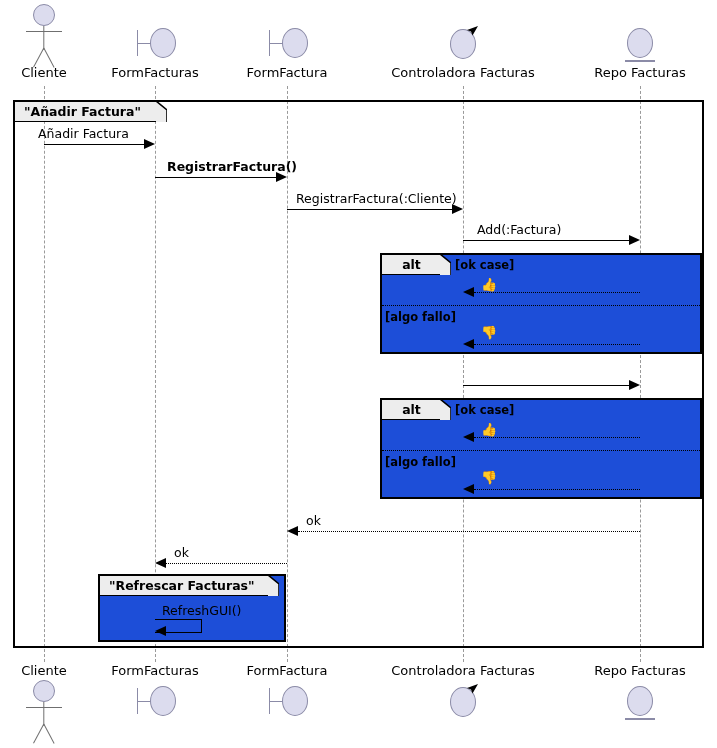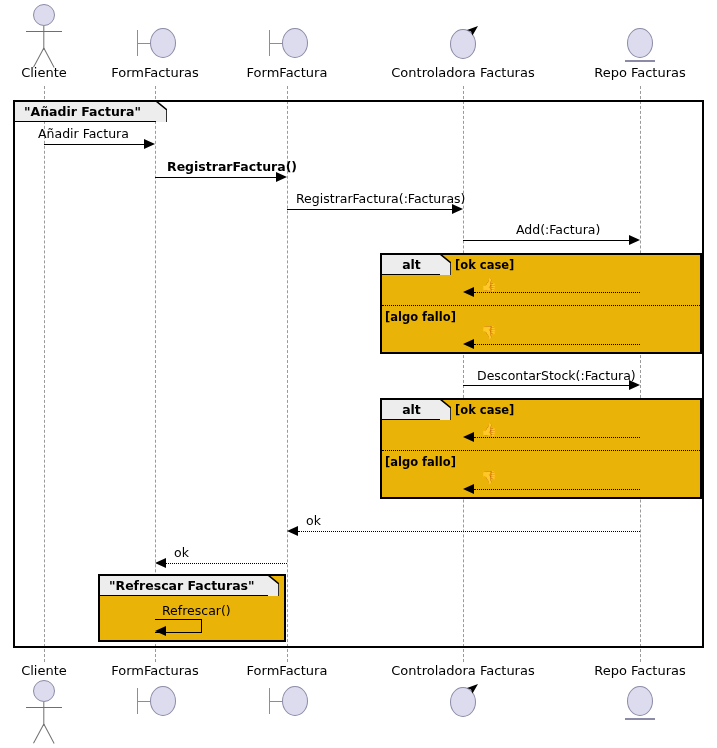--- a/index.html
+++ b/index.html
@@ -34,21 +34,21 @@
 
   
   .ent-circle{left:50%;margin-left:-13px;top:8px;}
   .ent-line{position:absolute;left:50%;margin-left:-15px;top:40px;width:30px;height:1.6px;background:#8b8ba7;}
 
   
   .lifeline{position:absolute;width:0;border-left:1.1px dashed #9a9a9a;}
 
   
   .frame{position:absolute;border:2px solid #000;background:transparent;box-sizing:border-box;}
-  .frame-inner{position:absolute;border:2px solid #000;background:#eab308;box-sizing:border-box;}
+  .frame-inner{position:absolute;border:2px solid #000;background:#1d4ed8;box-sizing:border-box;}
   .frame-tab{position:absolute;left:0;top:0;height:20px;background:#ededed;border-right:1.6px solid #000;
              border-bottom:1.6px solid #000;display:flex;align-items:center;box-sizing:border-box;}
   .frame-tab span{font-size:12.5px;font-weight:bold;color:#000;padding:0 9px 0 9px;white-space:nowrap;}
   .tab-notch{position:absolute;right:-10px;top:-1px;width:11px;height:21px;overflow:hidden;}
   .tab-notch svg{display:block;}
   .frag-guard{position:absolute;font-size:11.5px;font-weight:bold;color:#000;white-space:nowrap;}
   .alt-divider{position:absolute;border-top:1.3px dotted #000;}
 
   
   .msg-line{position:absolute;height:0;border-top:1.4px solid #000;}
@@ -135,25 +135,25 @@
   </div>
 
   <div class="msg-label" style="left:38px;top:126px;">Añadir Factura</div>
   <div class="msg-line" style="left:44px;top:144px;width:101px;"></div>
   <div class="arrow right" style="left:144px;top:139px;"></div>
 
   <div class="msg-label" style="left:167px;top:159px;font-weight:bold;">RegistrarFactura()</div>
   <div class="msg-line" style="left:155px;top:177px;width:122px;"></div>
   <div class="arrow right" style="left:276px;top:172px;"></div>
 
-  <div class="msg-label" style="left:296px;top:191px;">RegistrarFactura(:Facturas)</div>
+  <div class="msg-label" style="left:296px;top:191px;">RegistrarFactura(:Cliente)</div>
   <div class="msg-line" style="left:287px;top:209px;width:166px;"></div>
   <div class="arrow right" style="left:452px;top:204px;"></div>
 
-  <div class="msg-label" style="left:477px;top:222px;margin-left:39px;">Add(:Factura)</div>
+  <div class="msg-label" style="left:477px;top:222px;">Add(:Factura)</div>
   <div class="msg-line" style="left:463px;top:240px;width:167px;"></div>
   <div class="arrow right" style="left:629px;top:235px;"></div>
 
   <div class="frame-inner" style="left:380px;top:253px;width:322px;height:101px;">
     <div class="frame-tab" style="width:60px;">
       <span style="width:100%;text-align:center;padding:0;">alt</span>
       <div class="tab-notch">
           <svg width="11" height="21" viewBox="0 0 11 21">
             <path d="M0,0 L0,21 L11,21 L11,9 Z" fill="#ededed"></path>
             <path d="M0,0 L11,9 L11,21" fill="none" stroke="#000" stroke-width="1.6"></path>
@@ -166,21 +166,20 @@
   <div class="frag-guard" style="left:385px;top:310px;">[algo fallo]</div>
 
   <div class="msg-label emoji" style="left:481px;top:277px;">👍</div>
   <div class="msg-line dashed" style="left:474px;top:292px;width:166px;"></div>
   <div class="arrow left" style="left:463px;top:287px;"></div>
 
   <div class="msg-label emoji" style="left:481px;top:325px;">👎</div>
   <div class="msg-line dashed" style="left:474px;top:344px;width:166px;"></div>
   <div class="arrow left" style="left:463px;top:339px;"></div>
 
-  <div class="msg-label" style="left:477px;top:368px;">DescontarStock(:Factura)</div>
   <div class="msg-line" style="left:463px;top:385px;width:167px;"></div>
   <div class="arrow right" style="left:629px;top:380px;"></div>
 
   <div class="frame-inner" style="left:380px;top:398px;width:322px;height:101px;">
     <div class="frame-tab" style="width:60px;">
       <span style="width:100%;text-align:center;padding:0;">alt</span>
       <div class="tab-notch">
           <svg width="11" height="21" viewBox="0 0 11 21">
             <path d="M0,0 L0,21 L11,21 L11,9 Z" fill="#ededed"></path>
             <path d="M0,0 L11,9 L11,21" fill="none" stroke="#000" stroke-width="1.6"></path>
@@ -213,21 +212,21 @@
       <span>"Refrescar Facturas"</span>
       <div class="tab-notch">
           <svg width="11" height="21" viewBox="0 0 11 21">
             <path d="M0,0 L0,21 L11,21 L11,9 Z" fill="#ededed"></path>
             <path d="M0,0 L11,9 L11,21" fill="none" stroke="#000" stroke-width="1.6"></path>
           </svg>
         </div>
     </div>
   </div>
 
-  <div class="msg-label" style="left:162px;top:603px;">Refrescar()</div>
+  <div class="msg-label" style="left:162px;top:603px;">RefreshGUI()</div>
   <div class="self-box" style="left:155px;top:619px;width:47px;height:14px;"></div>
   <div class="arrow left" style="left:155px;top:626px;"></div>
 
   <div class="participant" style="left:4px;top:664px;width:80px;">
     <div class="p-label">Cliente</div>
     <div class="icon-wrap" style="height:64px;">
       <div class="actor-head"></div>
       <div class="actor-arms"></div>
       <div class="actor-body"></div>
       <div class="actor-leg l"></div>

